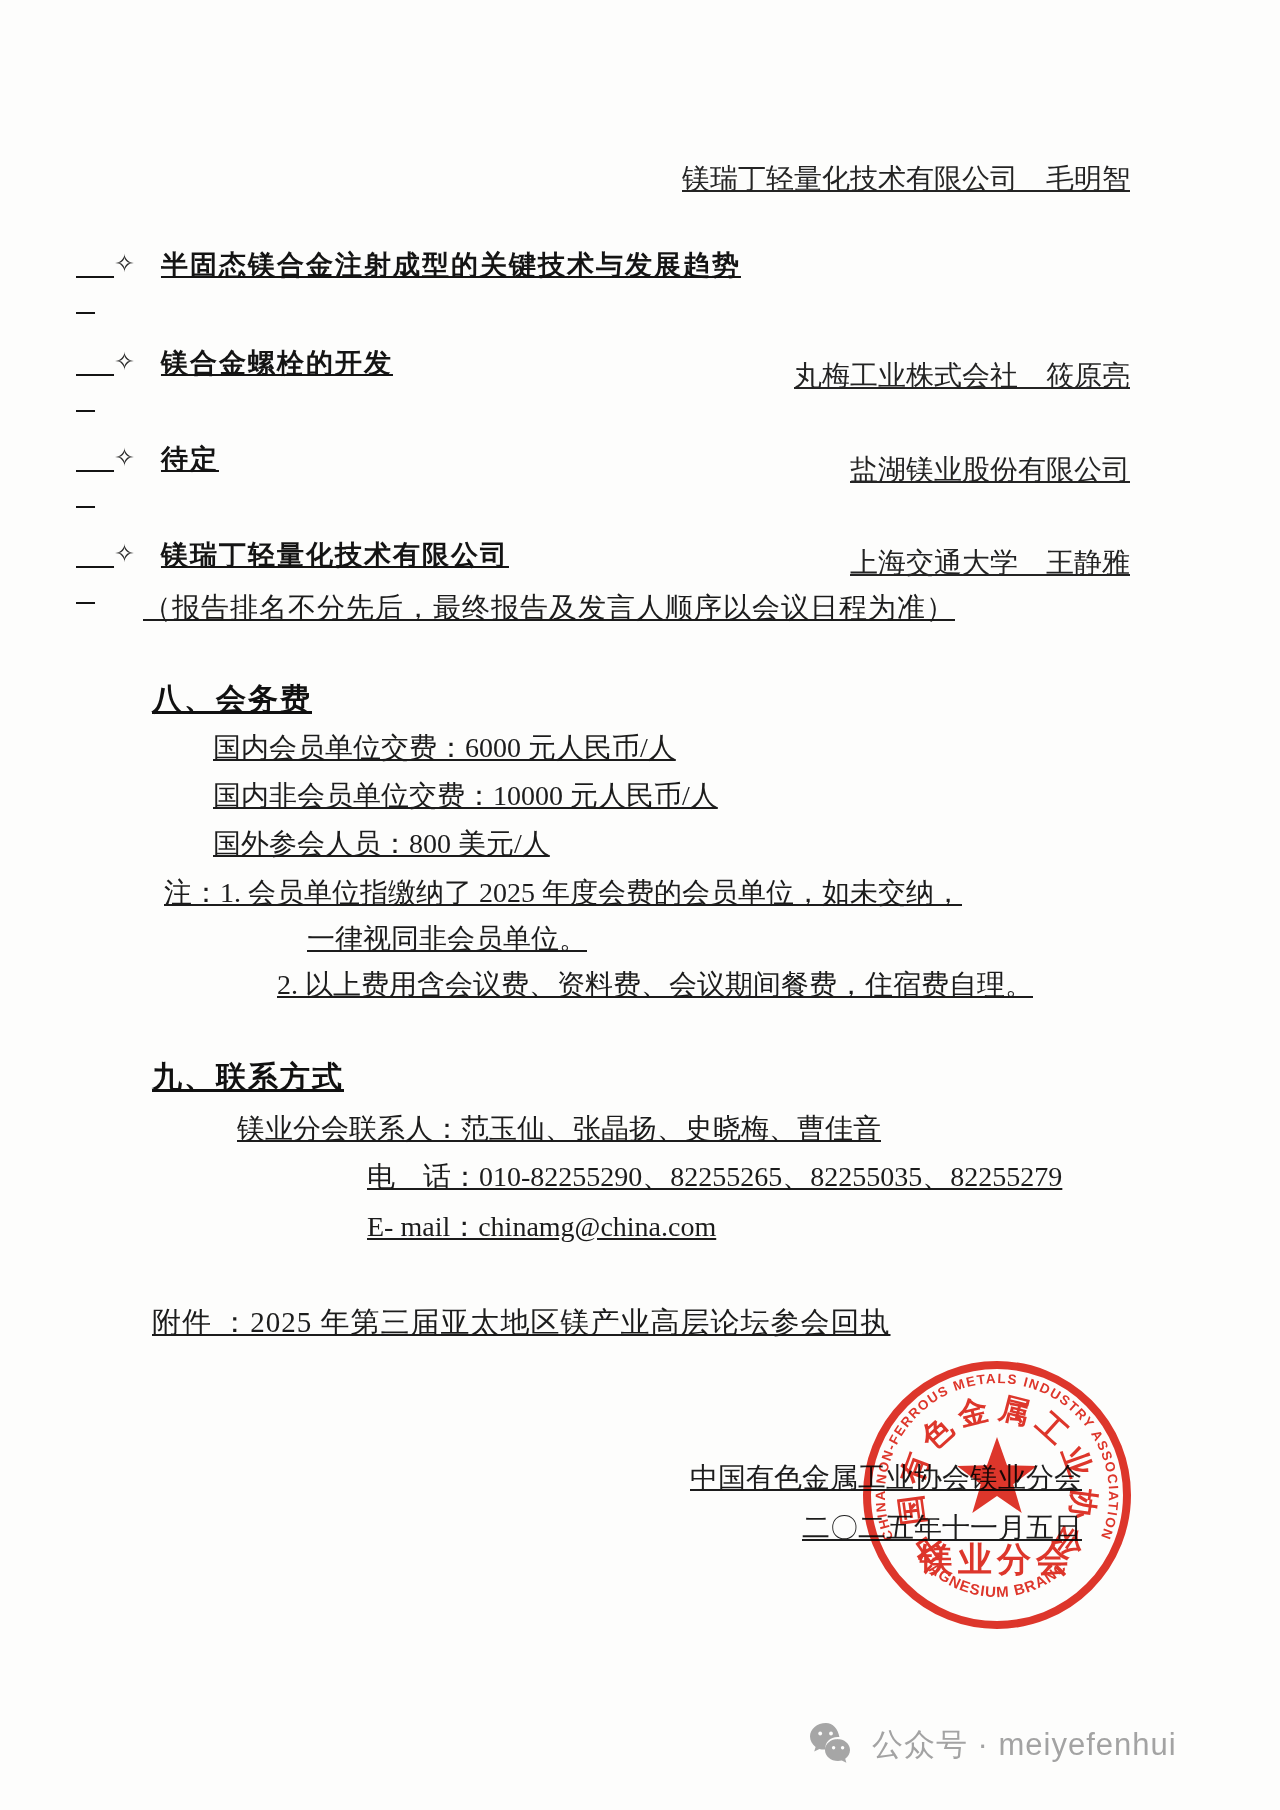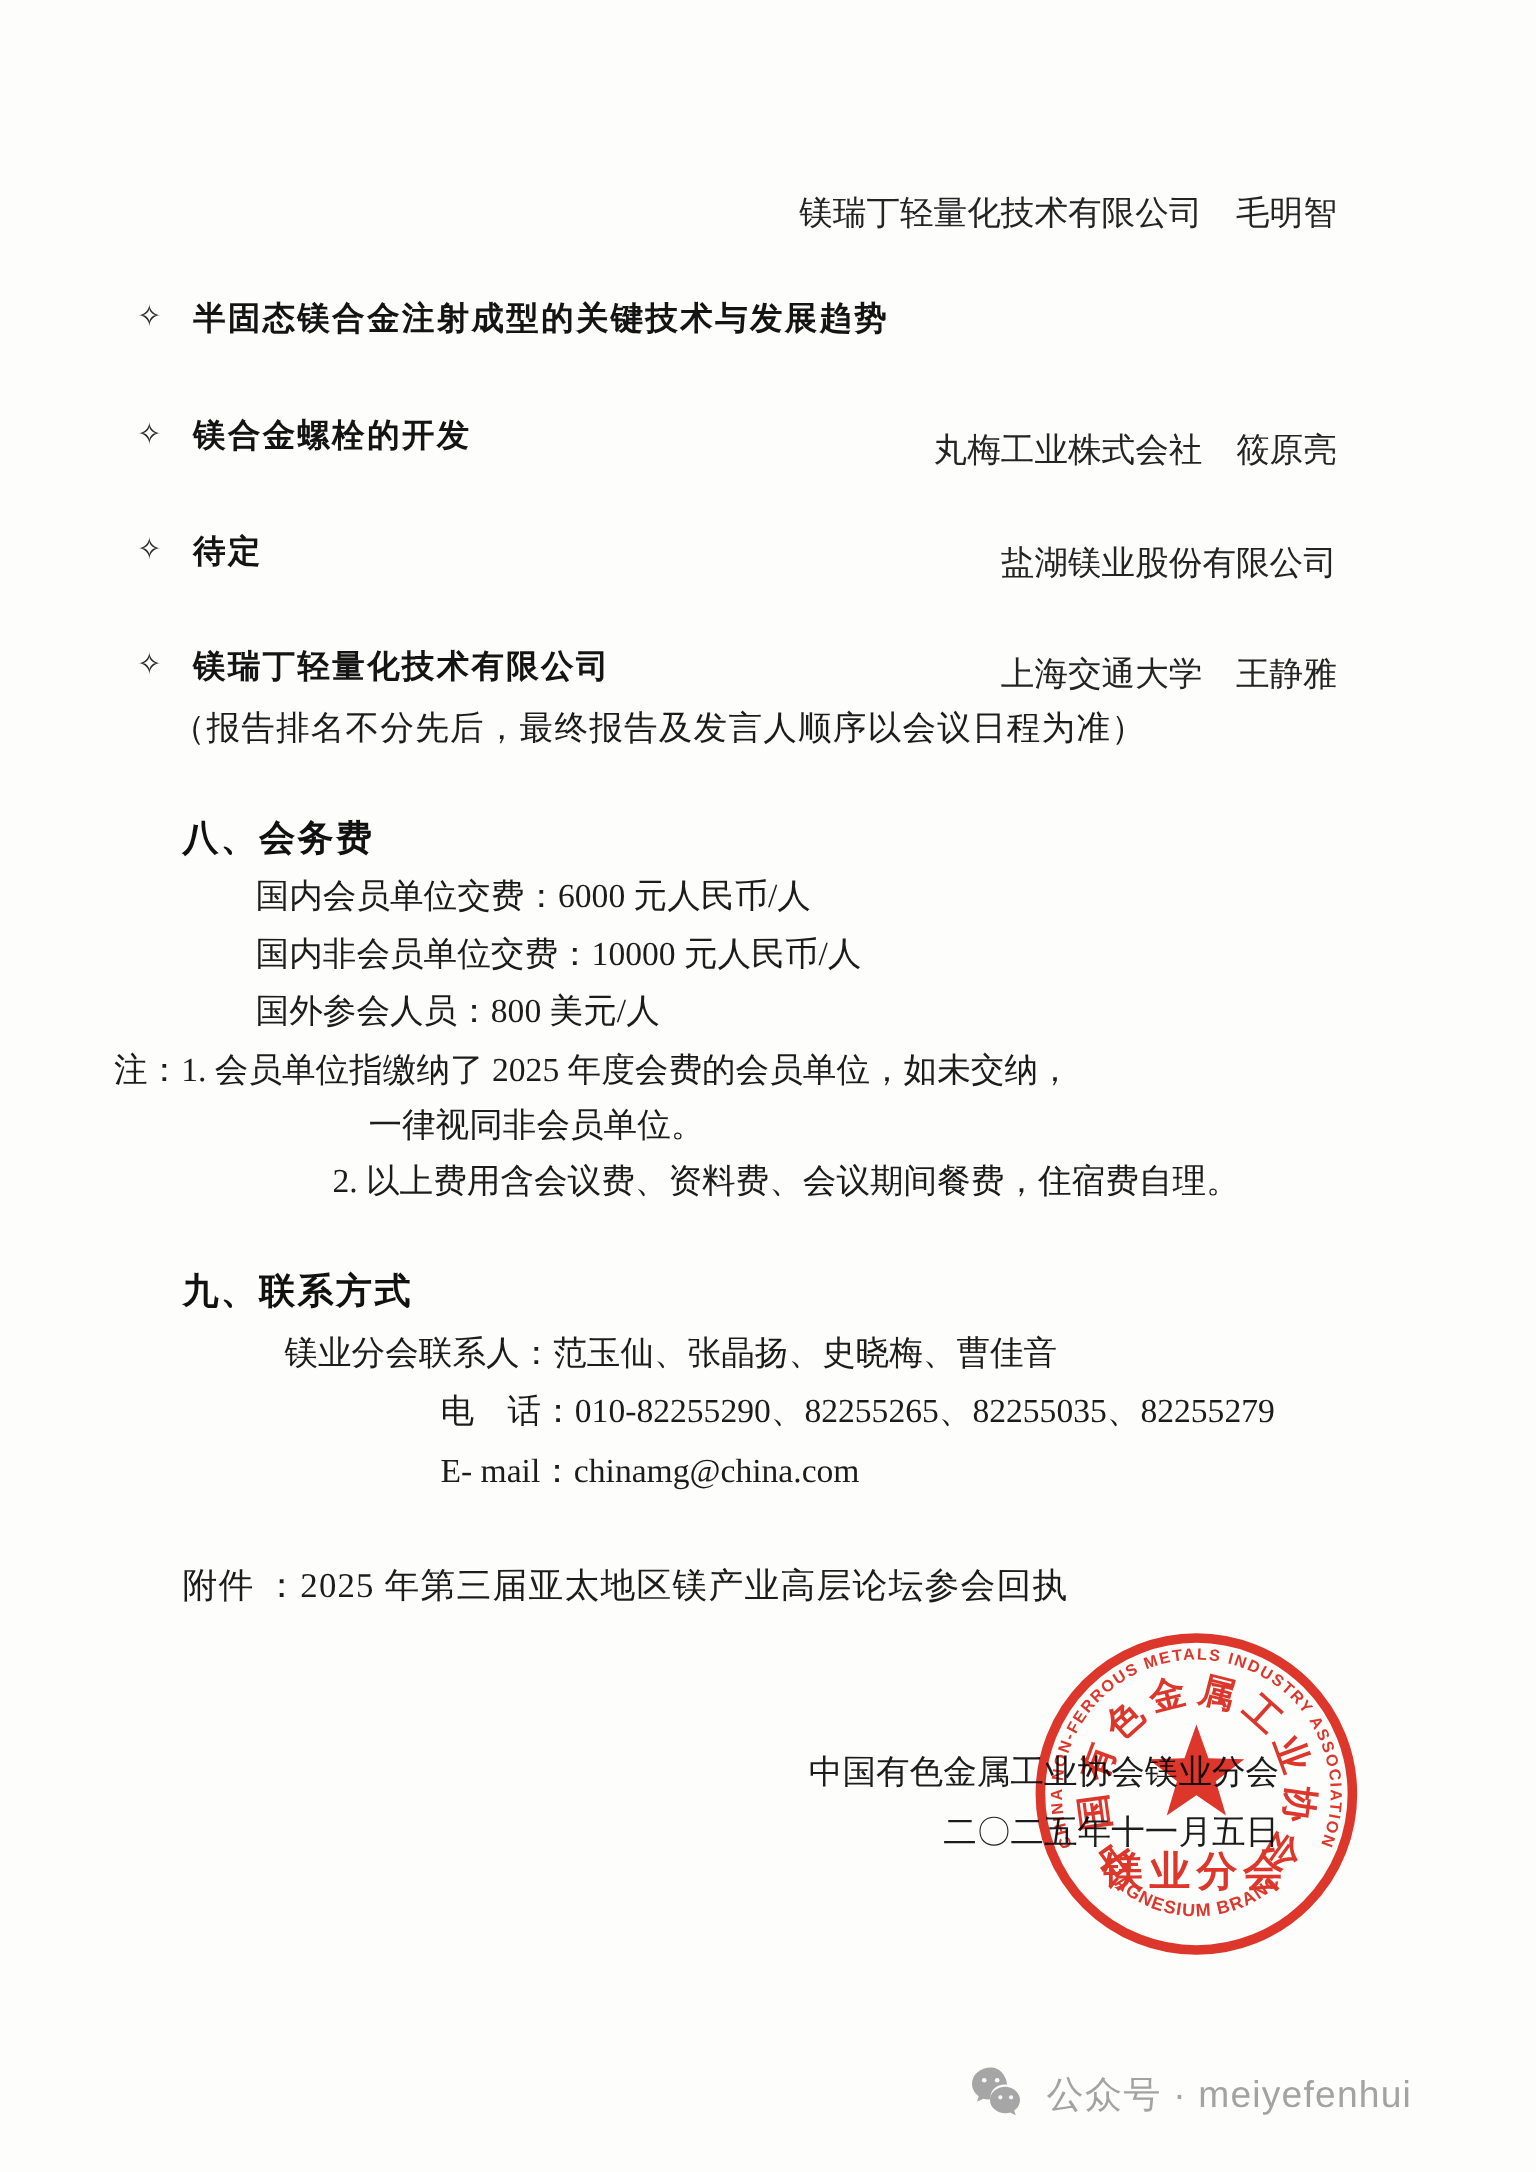--- a/index.html
+++ b/index.html
@@ -8,24 +8,25 @@
     width:1280px;
     height:1810px;
     margin:0 auto;
     background:#fdfdfc;
     font-family:"Liberation Serif", serif;
     color:#1c1c1c;
     overflow:hidden;
   }
   .row{
     position:absolute;
-    left:0; right:16px;
+    left:0; right:0;
     font-size:28px;
     line-height:36px;
     white-space:pre;
+    text-decoration:underline;
   }
   
   .affil{ text-align:right; padding-right:150px; color:#242424; }
   
   .bullet{
     padding-left:76px;
     font-family:"Liberation Sans", sans-serif;
     font-weight:bold;
     letter-spacing:2px;
     color:#141414;
@@ -41,21 +42,21 @@
   }
   .paren-note{ padding-left:143px; letter-spacing:1px; }
   .heading{
     padding-left:152px;
     font-weight:bold;
     font-size:30px;
     letter-spacing:2px;
     color:#111;
   }
   .indent1{ padding-left:213px; }
-  .note1{ padding-left:95px; }
+  .note1{ padding-left:120px;margin-left:44px; }
   .note-wrap{ padding-left:307px; }
   .note2{ padding-left:277px; }
   .contact-person{ padding-left:237px; }
   .contact-line{ padding-left:367px; }
   .attachment{ padding-left:152px; font-size:29px; letter-spacing:1px; }
   .sig{ text-align:right; padding-right:198px; }
 
   
   .seal{
     position:absolute;

